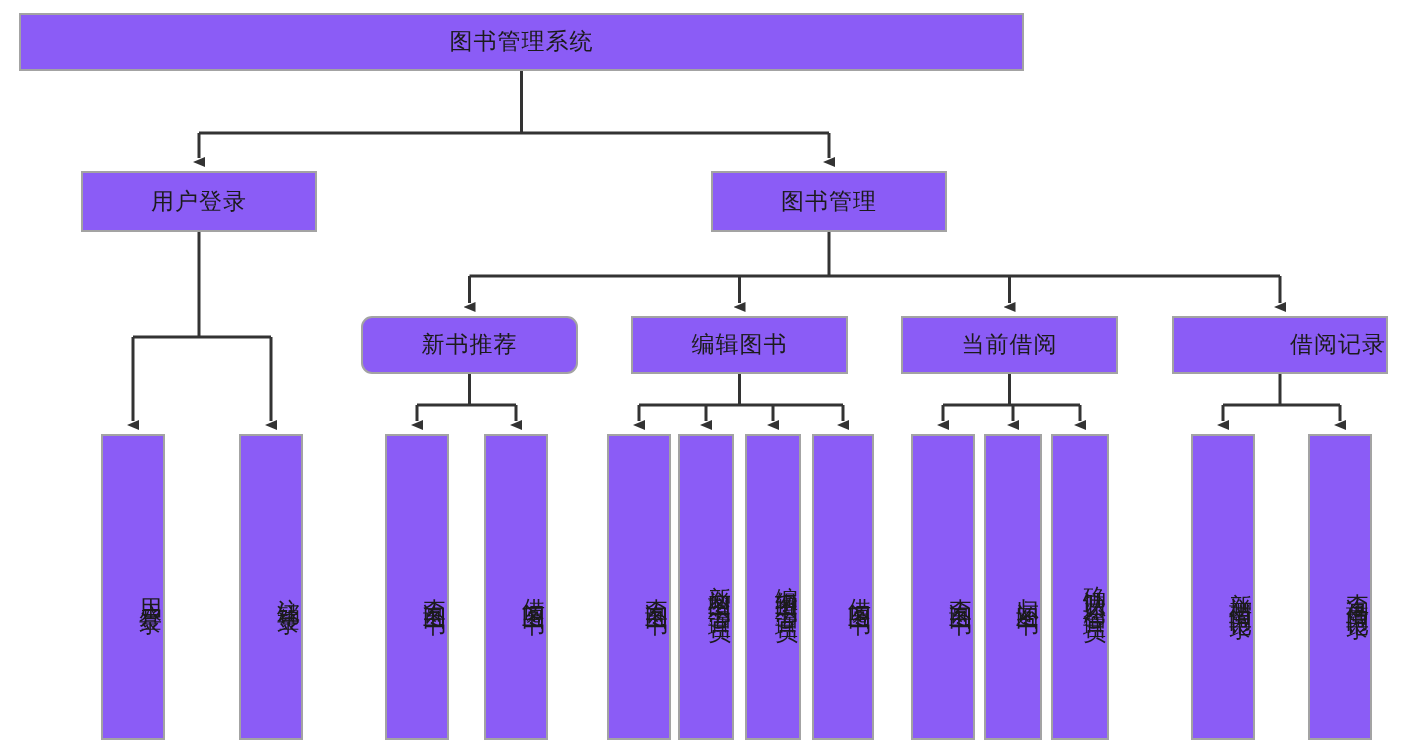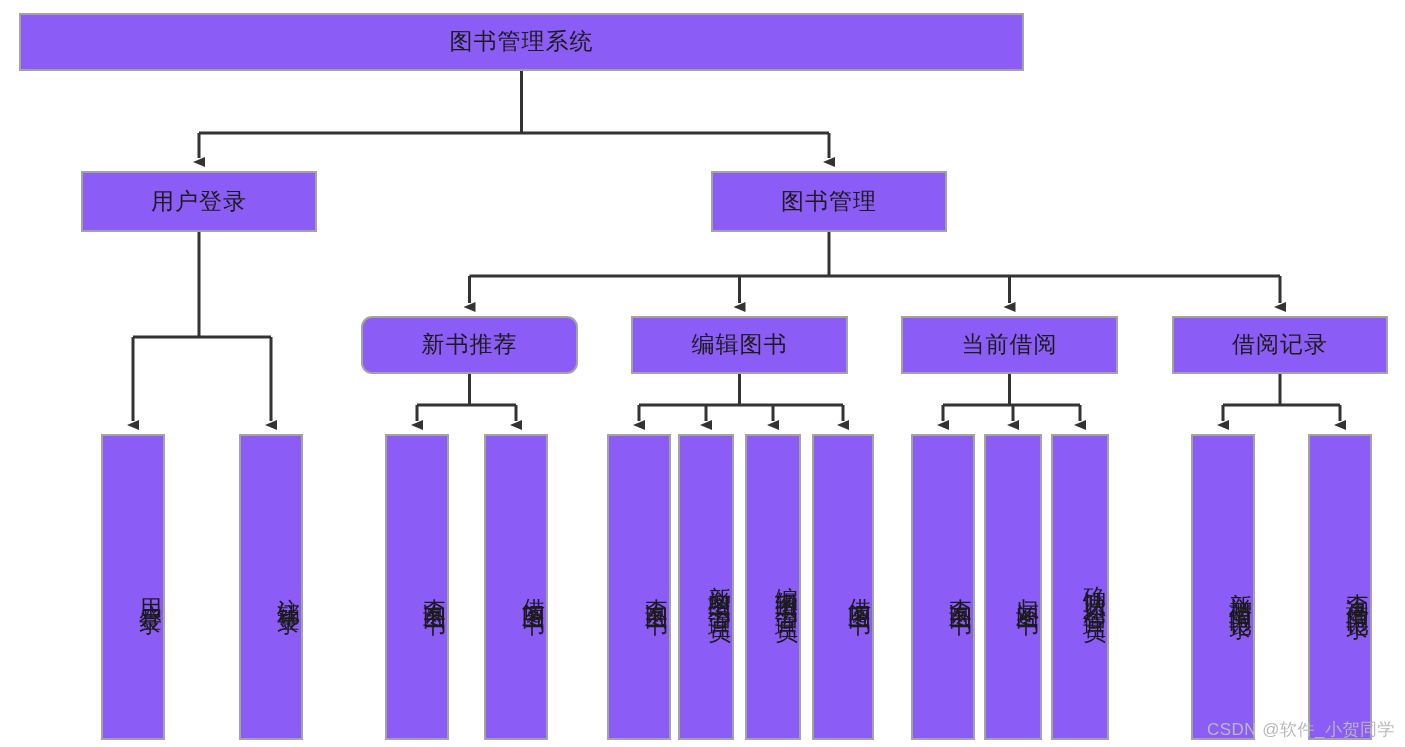--- a/index.html
+++ b/index.html
@@ -128,21 +128,21 @@
       </div>
       <div class="node horiz" style="left: 361px; top: 316px; width: 217px; height: 58px; border-radius: 11px;">
         <span class="label">新书推荐</span>
       </div>
       <div class="node horiz" style="left: 631px; top: 316px; width: 217px; height: 58px;">
         <span class="label">编辑图书</span>
       </div>
       <div class="node horiz" style="left: 901px; top: 316px; width: 217px; height: 58px;">
         <span class="label">当前借阅</span>
       </div>
-      <div class="node horiz" style="left: 1172px; top: 316px; width: 216px; height: 58px;">
+      <div class="node horiz" style="left: 1172px; top: 316px; width: 216px; height: 58px; justify-content: flex-end;">
         <span class="label">借阅记录</span>
       </div>
       <div class="node vert" style="left: 101px; top: 434px; width: 64px; height: 306px;">
         <span class="label">用户登录</span>
       </div>
       <div class="node vert" style="left: 239px; top: 434px; width: 64px; height: 306px;">
         <span class="label">注销登录</span>
       </div>
       <div class="node vert" style="left: 385px; top: 434px; width: 64px; height: 306px;">
         <span class="label">查询图书</span>
@@ -172,14 +172,13 @@
         <span class="label">确认归还（管理员）</span>
       </div>
       <div class="node vert" style="left: 1191px; top: 434px; width: 64px; height: 306px;">
         <span class="label">新增借阅记录</span>
       </div>
       <div class="node vert" style="left: 1308px; top: 434px; width: 64px; height: 306px;">
         <span class="label">查询借阅记录</span>
       </div>
     </div>
 
-  <div class="watermark">CSDN @软件_小贺同学</div>
 </div>
 
 </body></html>

